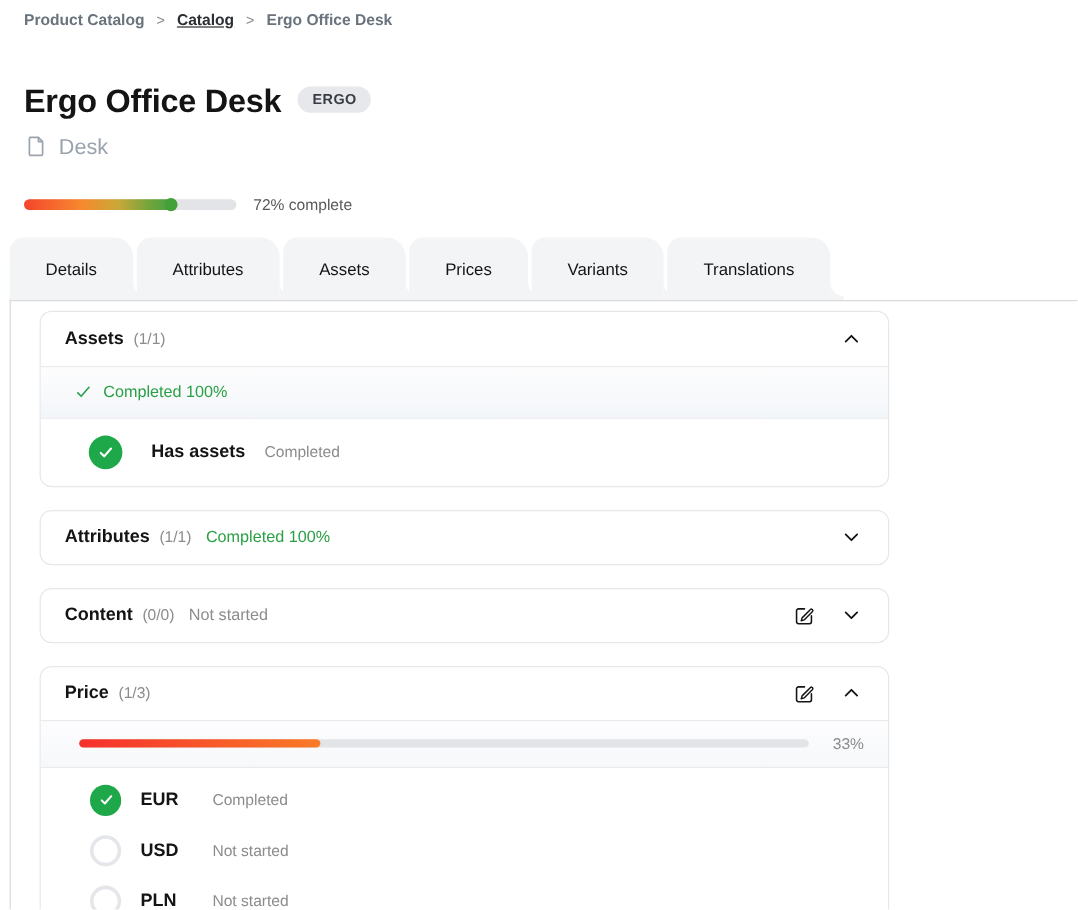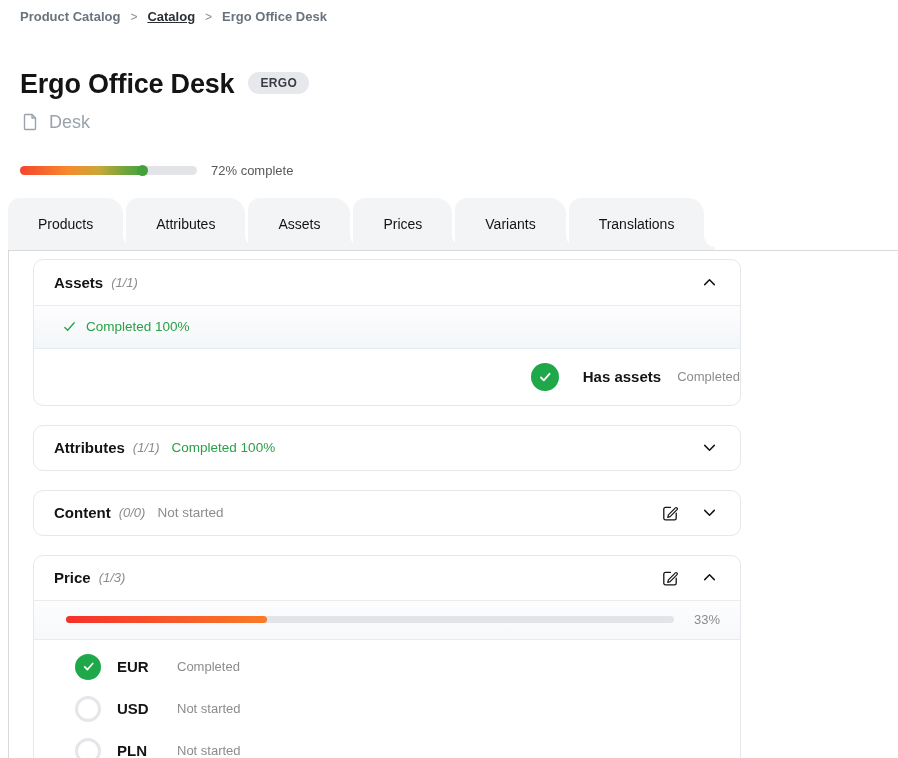--- a/index.html
+++ b/index.html
@@ -46,33 +46,33 @@
 
   
   .panel{margin-left:8px; height:508px; border-top:1px solid var(--border);
     border-left:1px solid var(--border); background:#fff; padding:8px 0 0 24px; position:relative; z-index:1;}
 
   
   .card{width:708px; border:1px solid var(--card-border); border-radius:10px; background:#fff; margin-bottom:19px;}
   .card-header{display:flex; align-items:center; height:44px; padding:0 20px; cursor:pointer;}
   .card.expanded-a .card-header{height:45px;}
   .sec-title{font-size:15px; font-weight:700;}
-  .sec-count{font-size:13px; color:var(--gray-text); margin-left:8px;font-style:italic;}
+  .sec-count{font-size:13px; color:var(--gray-text); margin-left:8px;}
   .sec-status{font-size:13.5px; margin-left:12px;}
   .sec-status.green{color:var(--green-text);}
   .sec-status.gray{color:var(--gray-text);}
   .header-actions{margin-left:auto; display:flex; align-items:center; gap:18px;}
   .icon-btn{background:none; border:none; cursor:pointer; display:flex; align-items:center; padding:2px;}
 
   .status-banner{display:flex; align-items:center; gap:9px; height:44px; padding-left:28px;
     border-top:1px solid #e9ecef; border-bottom:1px solid #e9ecef;
     background:linear-gradient(180deg,#fdfdfe 0%,#f3f6f9 100%); font-size:13.5px; color:var(--green-text);}
 
   .item-row{display:flex; align-items:center; padding-left:40px;}
-  .item-row.tall{height:56px;justify-content:flex-end;}
+  .item-row.tall{height:56px;}
   .item-row.slim{height:42px; padding-left:41px;}
   .check-circle{width:28px; height:28px; border-radius:50%; background:var(--green);
     display:flex; align-items:center; justify-content:center; flex:0 0 auto;}
   .check-circle.sm{width:26px; height:26px;}
   .empty-circle{width:26px; height:26px; border-radius:50%; border:3px solid #e4e6ea; background:#fff; flex:0 0 auto;}
   .item-label{font-size:15px; font-weight:700; margin-left:24px; min-width:72px;}
   .item-row.slim .item-label{margin-left:16px; min-width:44px;}
   .item-status{font-size:13px; color:var(--gray-text); margin-left:16px;}
 
   .price-progress-row{display:flex; align-items:center; height:40px; padding:0 20px 0 32px;
@@ -109,21 +109,21 @@
 </div>
 
 <div class="progress-row">
   <div class="pbar">
     <div class="pbar-fill" style="width: 72%;"></div>
   </div>
   <span class="progress-label">72% complete</span>
 </div>
 
 <div class="tab-bar">
-  <div class="tab">Products</div>
+  <div class="tab">Details</div>
   <div class="tab">Attributes</div>
   <div class="tab">Assets</div>
   <div class="tab">Prices</div>
   <div class="tab">Variants</div>
   <div class="tab">Translations</div>
 </div>
 
 <div class="panel">
 
   <section class="card expanded-a">

